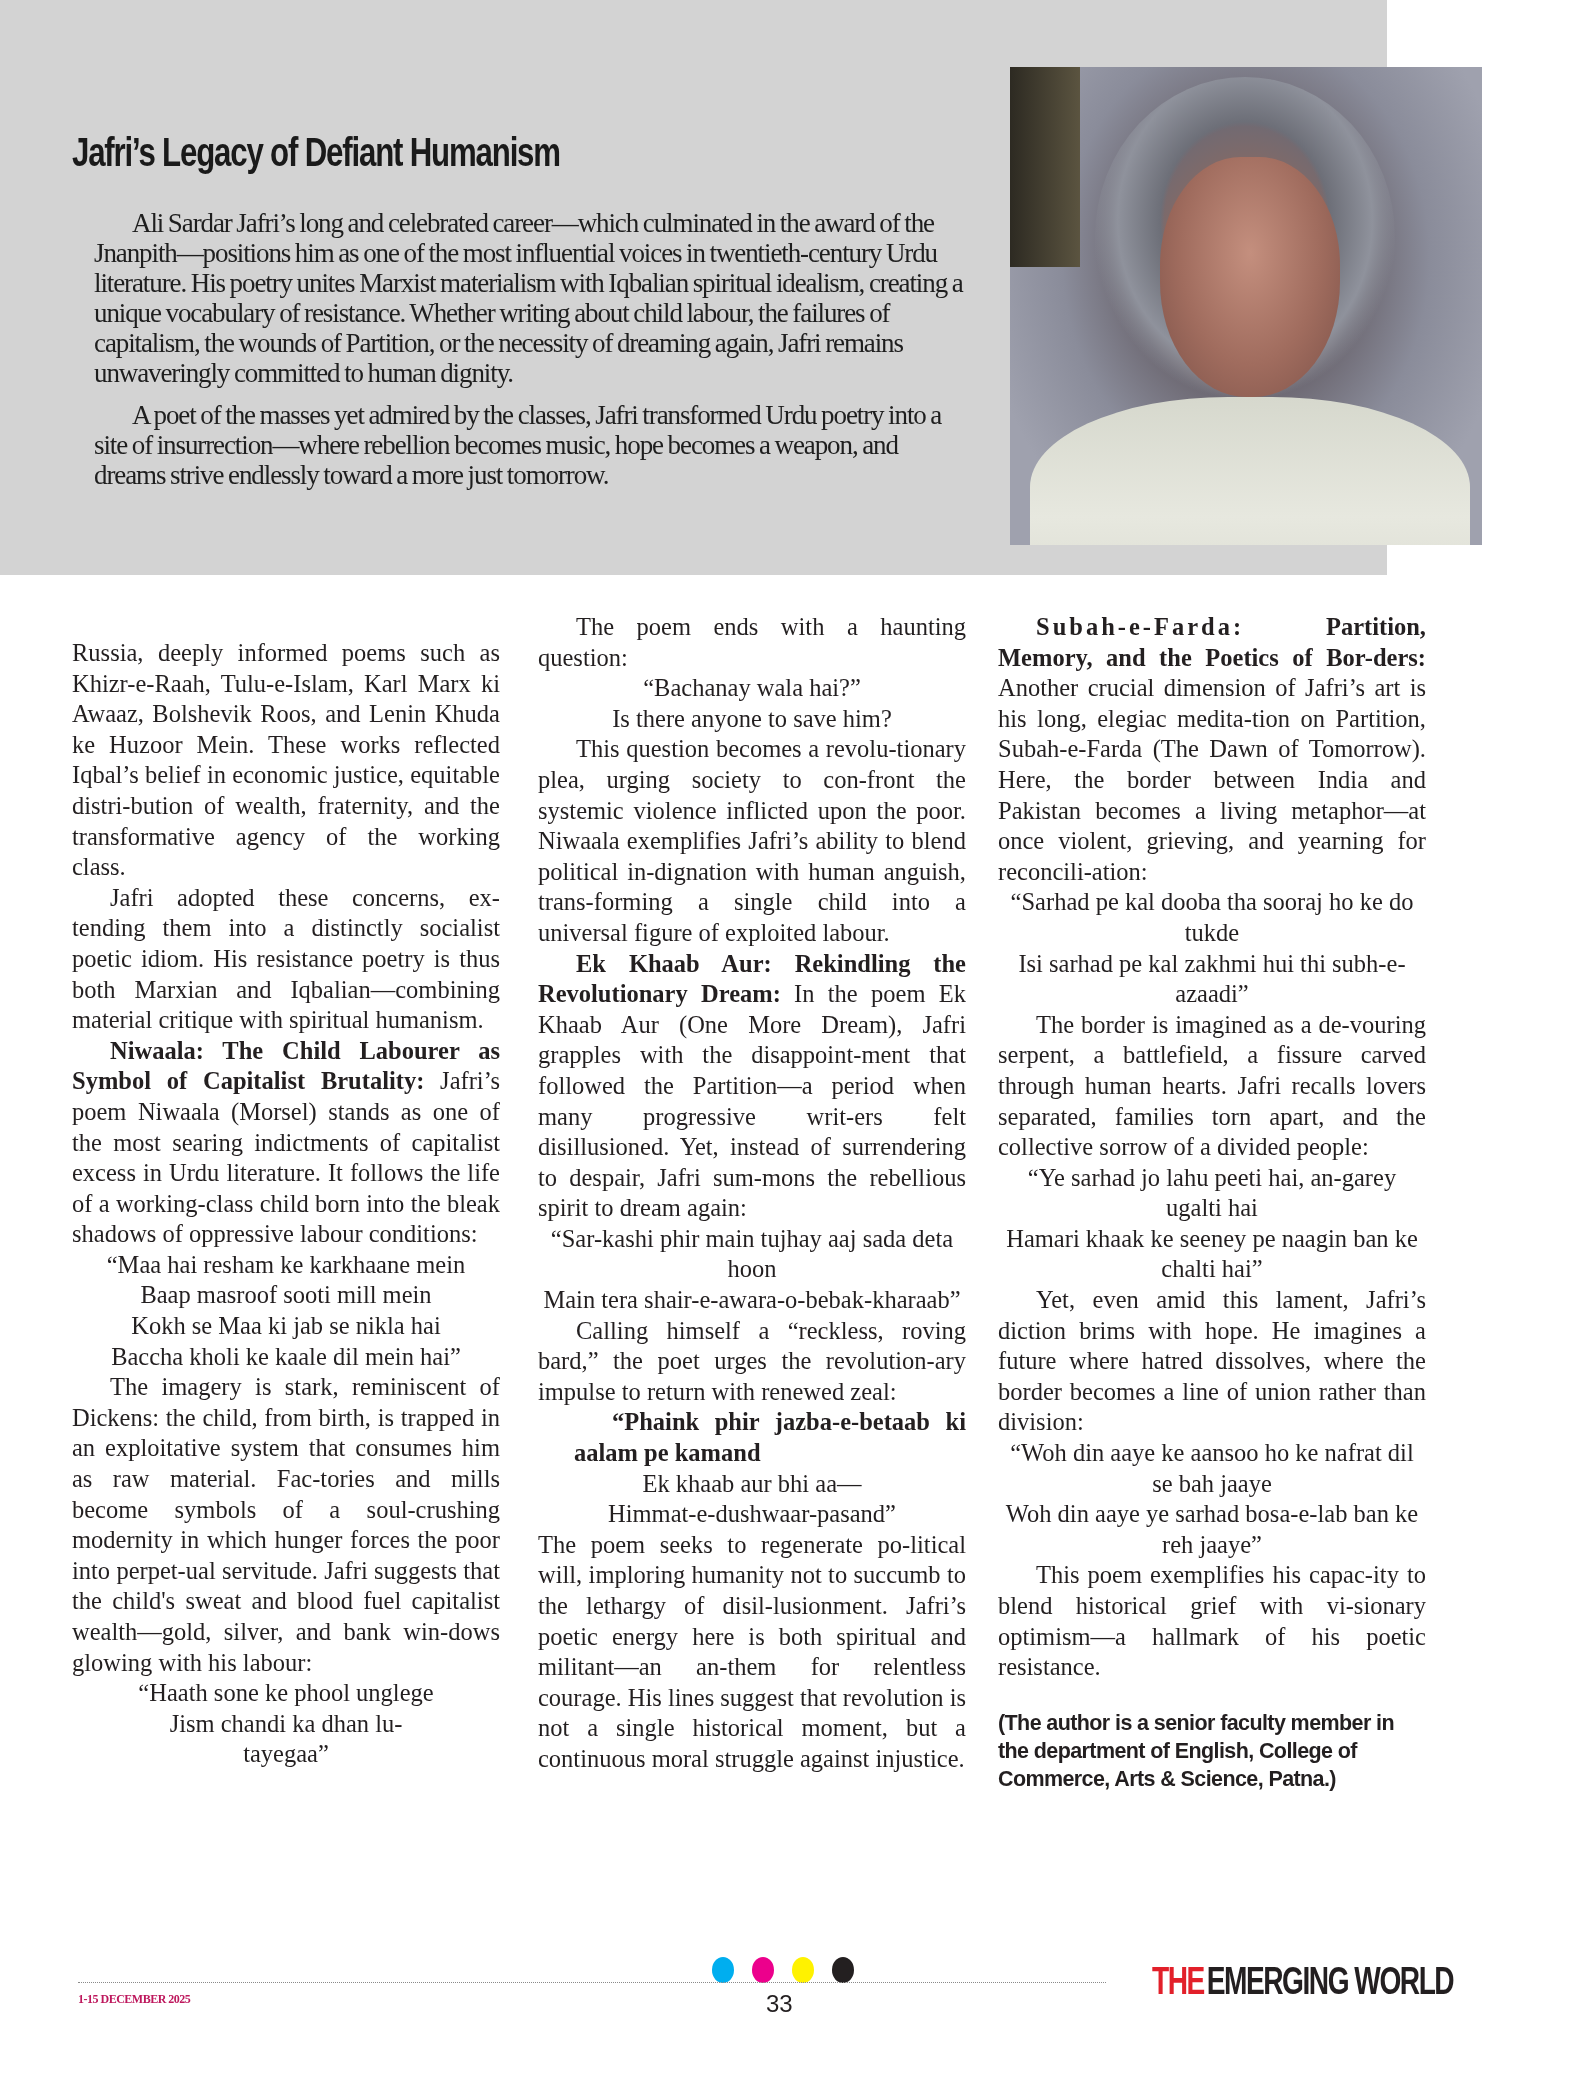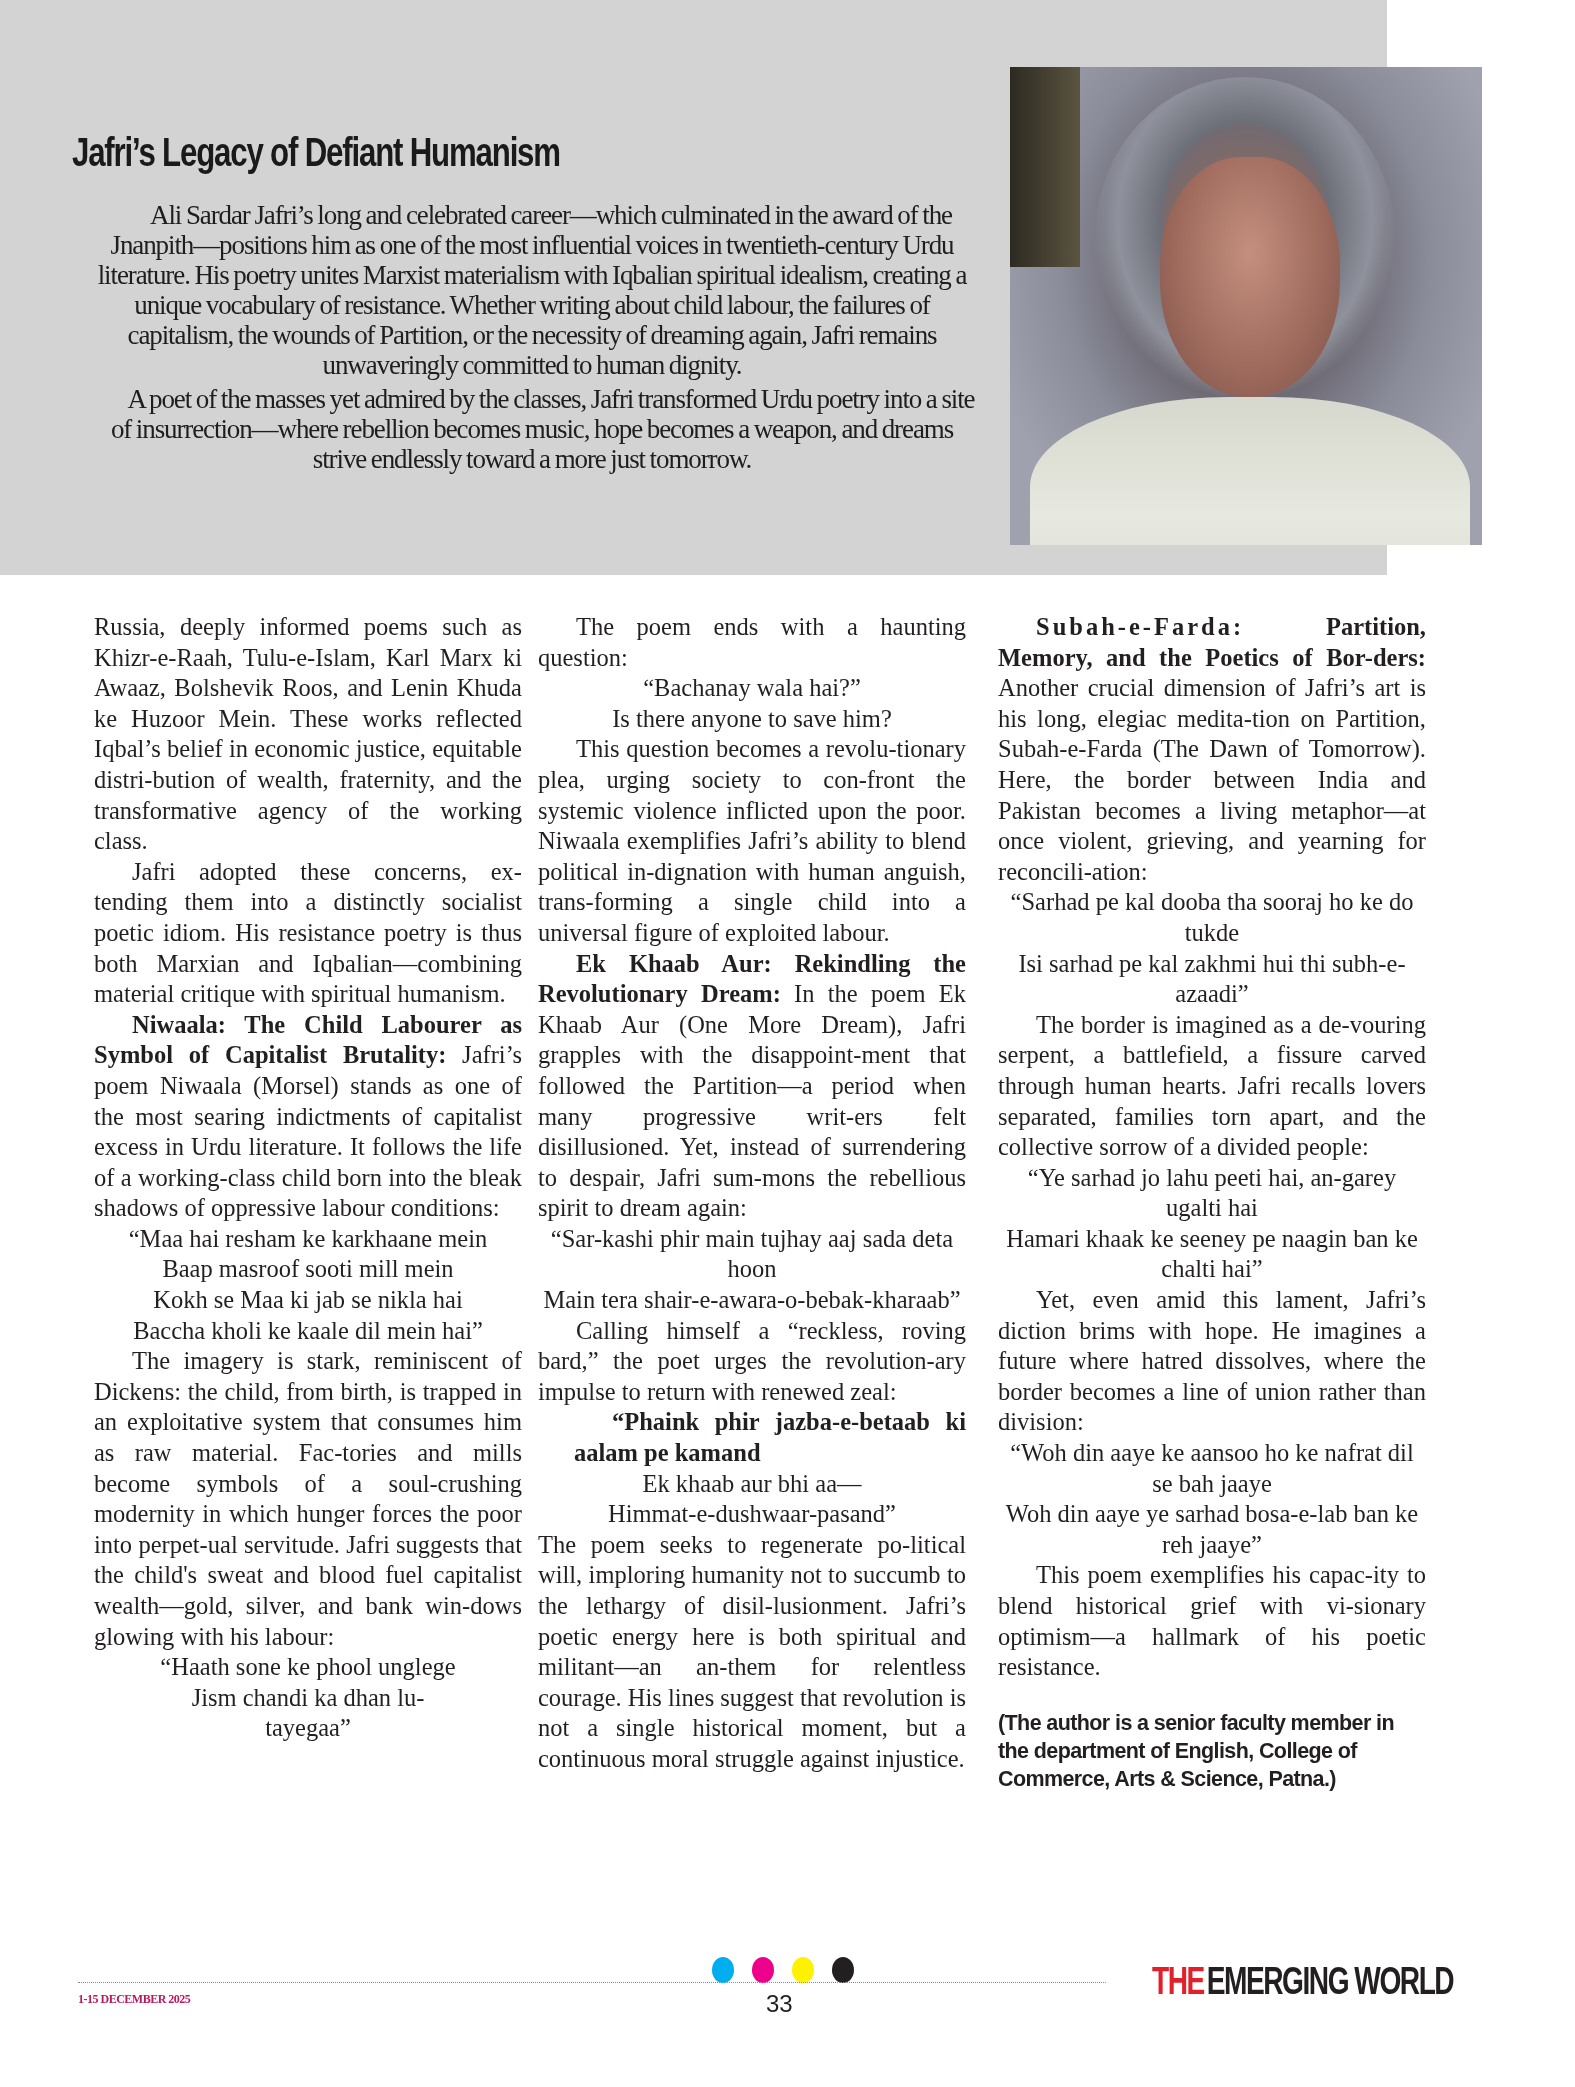--- a/index.html
+++ b/index.html
@@ -17,21 +17,21 @@
     font-family: "Liberation Sans", "DejaVu Sans", sans-serif;
     font-weight: bold; font-size: 40px; letter-spacing: -1.5px;
     transform: scaleX(0.78); transform-origin: left top;
     color: #1a1a1a; margin: 0; white-space: nowrap;
   }
   .intro {
     position: absolute; left: 82px; top: 196px; width: 900px;
     font-size: 27px; line-height: 30px; color: #1e1e1e;
     letter-spacing: -1.1px; word-spacing: -1px;
   }
-  .intro p { margin: 4px; text-indent: 38px; text-align: center; }
+  .intro p { margin: 12px; text-indent: 38px; }
   .photo {
     position: absolute; left: 1010px; top: 67px; width: 472px; height: 478px;
     background: radial-gradient(ellipse at 50% 40%, #b08070 0%, #8a6a62 18%, #6e6a74 35%, #8a8c9a 55%, #9fa1ae 80%);
     overflow: hidden;
   }
   .photo .hair {
     position: absolute; left: 85px; top: 10px; width: 300px; height: 320px;
     border-radius: 50% 50% 40% 40%;
     background: radial-gradient(ellipse at 50% 45%, transparent 38%, #6d6f78 40%, #8f929c 60%, transparent 72%);
   }
@@ -47,21 +47,21 @@
   }
   .photo .frame {
     position: absolute; left: 0; top: 0; width: 70px; height: 200px;
     background: linear-gradient(90deg, #2d2a22, #5b5440);
   }
   .col {
     position: absolute; top: 612px; width: 428px;
     font-size: 24.5px; line-height: 30.6px; color: #231f20;
     text-align: justify; hyphens: manual;
   }
-  .col1 { left: 94px; }
+  .col1 { left: 72px; margin-top: 26px; }
   .col2 { left: 538px; }
   .col3 { left: 998px; }
   .col p { margin: 0; }
   .col .ind { text-indent: 38px; }
   .col .verse { font-weight: normal; text-align: center; display: block; }
   .col .verse span { display: block; }
   .col b { font-weight: bold; }
   .col .spaced { letter-spacing: 3px; }
   .note {
     margin-top: 26px !important; font-family: "Liberation Sans", "DejaVu Sans", sans-serif;

